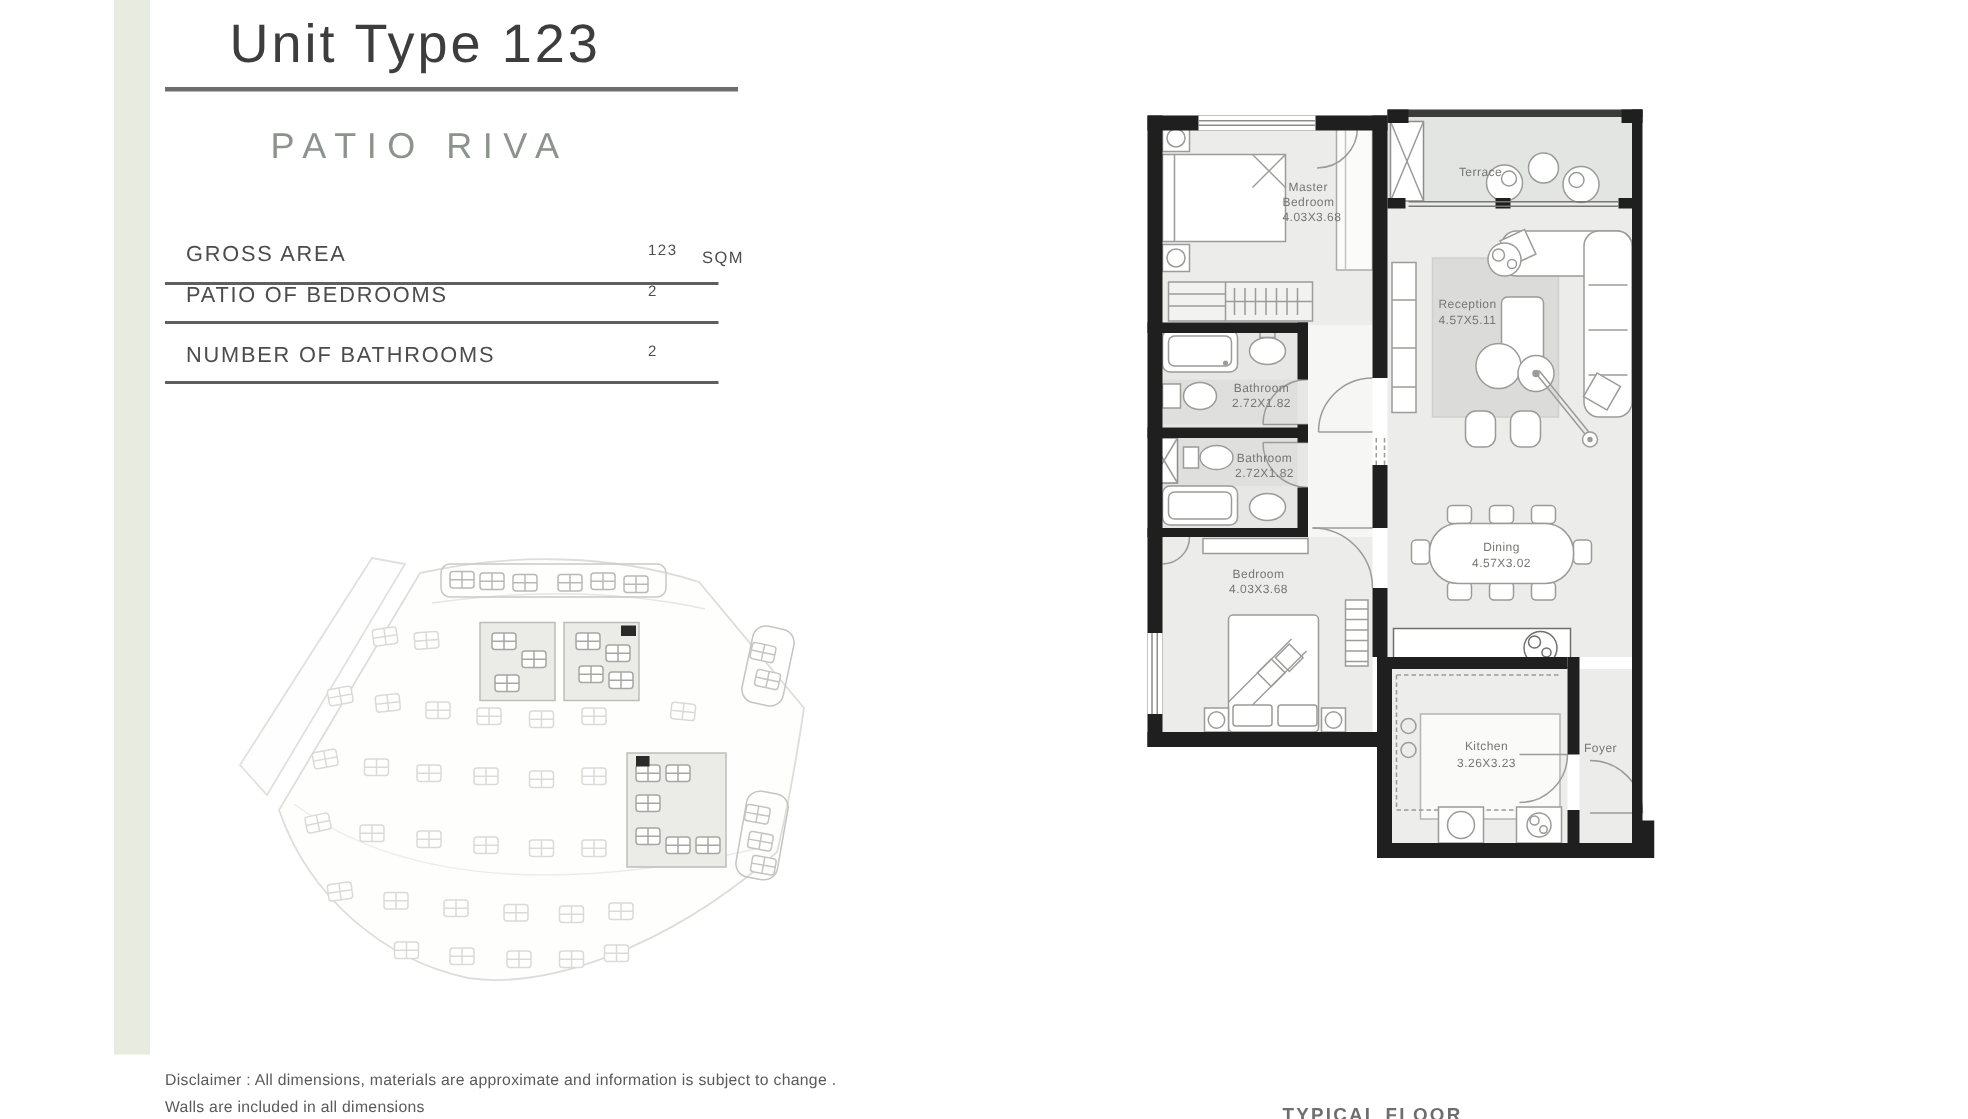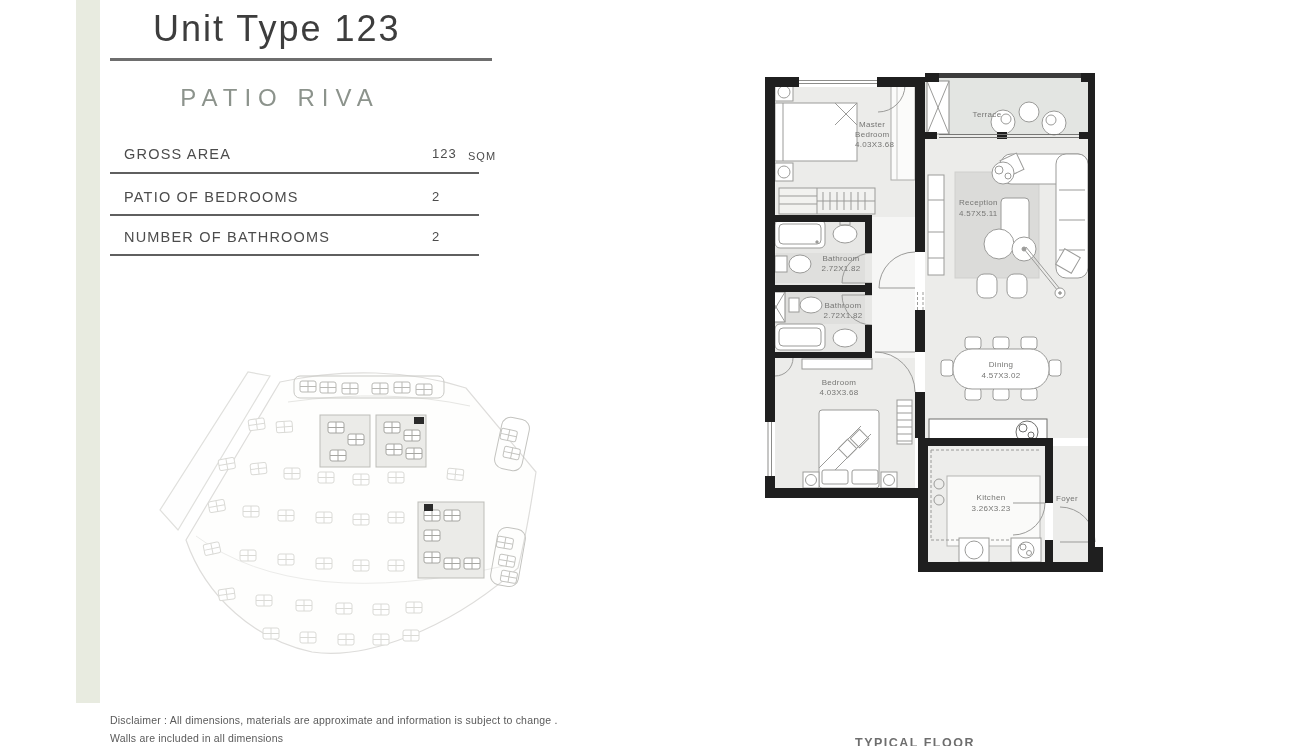--- a/index.html
+++ b/index.html
@@ -6,42 +6,42 @@
   #canvas{
     position:relative;width:1279px;height:746px;background:#ffffff;overflow:hidden;
     font-family:"Liberation Sans","DejaVu Sans",sans-serif;color:#434343;
   }
   .abs{position:absolute;}
   .accent-strip{left:76px;top:0;width:24px;height:703px;background:#e8ebe0;}
   .page-title{left:153px;top:8px;font-size:36px;letter-spacing:2px;color:#3d3d3d;font-weight:400;}
   .title-rule{left:110px;top:58px;width:382px;height:2.5px;background:#6e6e6e;}
   .page-subtitle{left:110px;top:67px;width:340px;text-align:center;font-size:24px;letter-spacing:7px;color:#8c938c;font-weight:400;margin-top:17px;}
   .spec-row .lbl{position:absolute;left:14px;top:0;font-size:14.5px;letter-spacing:1.2px;color:#4c4c4c;}
-  .spec-row .val{position:absolute;left:322px;top:0;font-size:13px;letter-spacing:1px;color:#4c4c4c;}
+  .spec-row .val{position:absolute;left:322px;top:0;font-size:10px;letter-spacing:1px;color:#4c4c4c;}
   .spec-row .unit{position:absolute;left:358px;top:4px;font-size:11px;letter-spacing:1px;color:#4c4c4c;}
   .spec-row .rule{position:absolute;left:0;width:369px;height:2px;background:#5f5f5f;}
   .spec-row{position:absolute;left:110px;width:370px;height:30px;}
   .keyplan-heading{left:110px;top:286px;width:380px;text-align:center;font-size:14px;letter-spacing:3px;color:#4a4a4a;}
   .typical-floor{left:770px;top:736px;width:290px;text-align:center;font-size:12.5px;letter-spacing:1.5px;color:#6e6e6e;font-weight:bold;}
   .disclaimer{left:110px;top:711px;font-size:10.5px;color:#5a5a5a;line-height:1.75;letter-spacing:.2px;}
   svg text{font-family:"Liberation Sans","DejaVu Sans",sans-serif;}
   .roomlbl{fill:#767674;font-size:8px;letter-spacing:.3px;}
 </style>
 </head>
 <body>
 
 <div id="canvas">
 
   <div class="abs accent-strip"></div>
 
   <div class="abs page-title">Unit Type 123</div>
   <div class="abs title-rule"></div>
   <div class="abs page-subtitle">PATIO RIVA</div>
 
-  <div class="spec-row" style="top:146px;">
+  <div class="spec-row" style="top:162px;">
     <span class="lbl">GROSS AREA</span>
     <span class="val">123</span>
     <span class="unit">SQM</span>
     <span class="rule" style="top:26px;"></span>
   </div>
   <div class="spec-row" style="top:189px;">
     <span class="lbl">PATIO OF BEDROOMS</span>
     <span class="val">2</span>
     <span class="rule" style="top:25px;"></span>
   </div>

